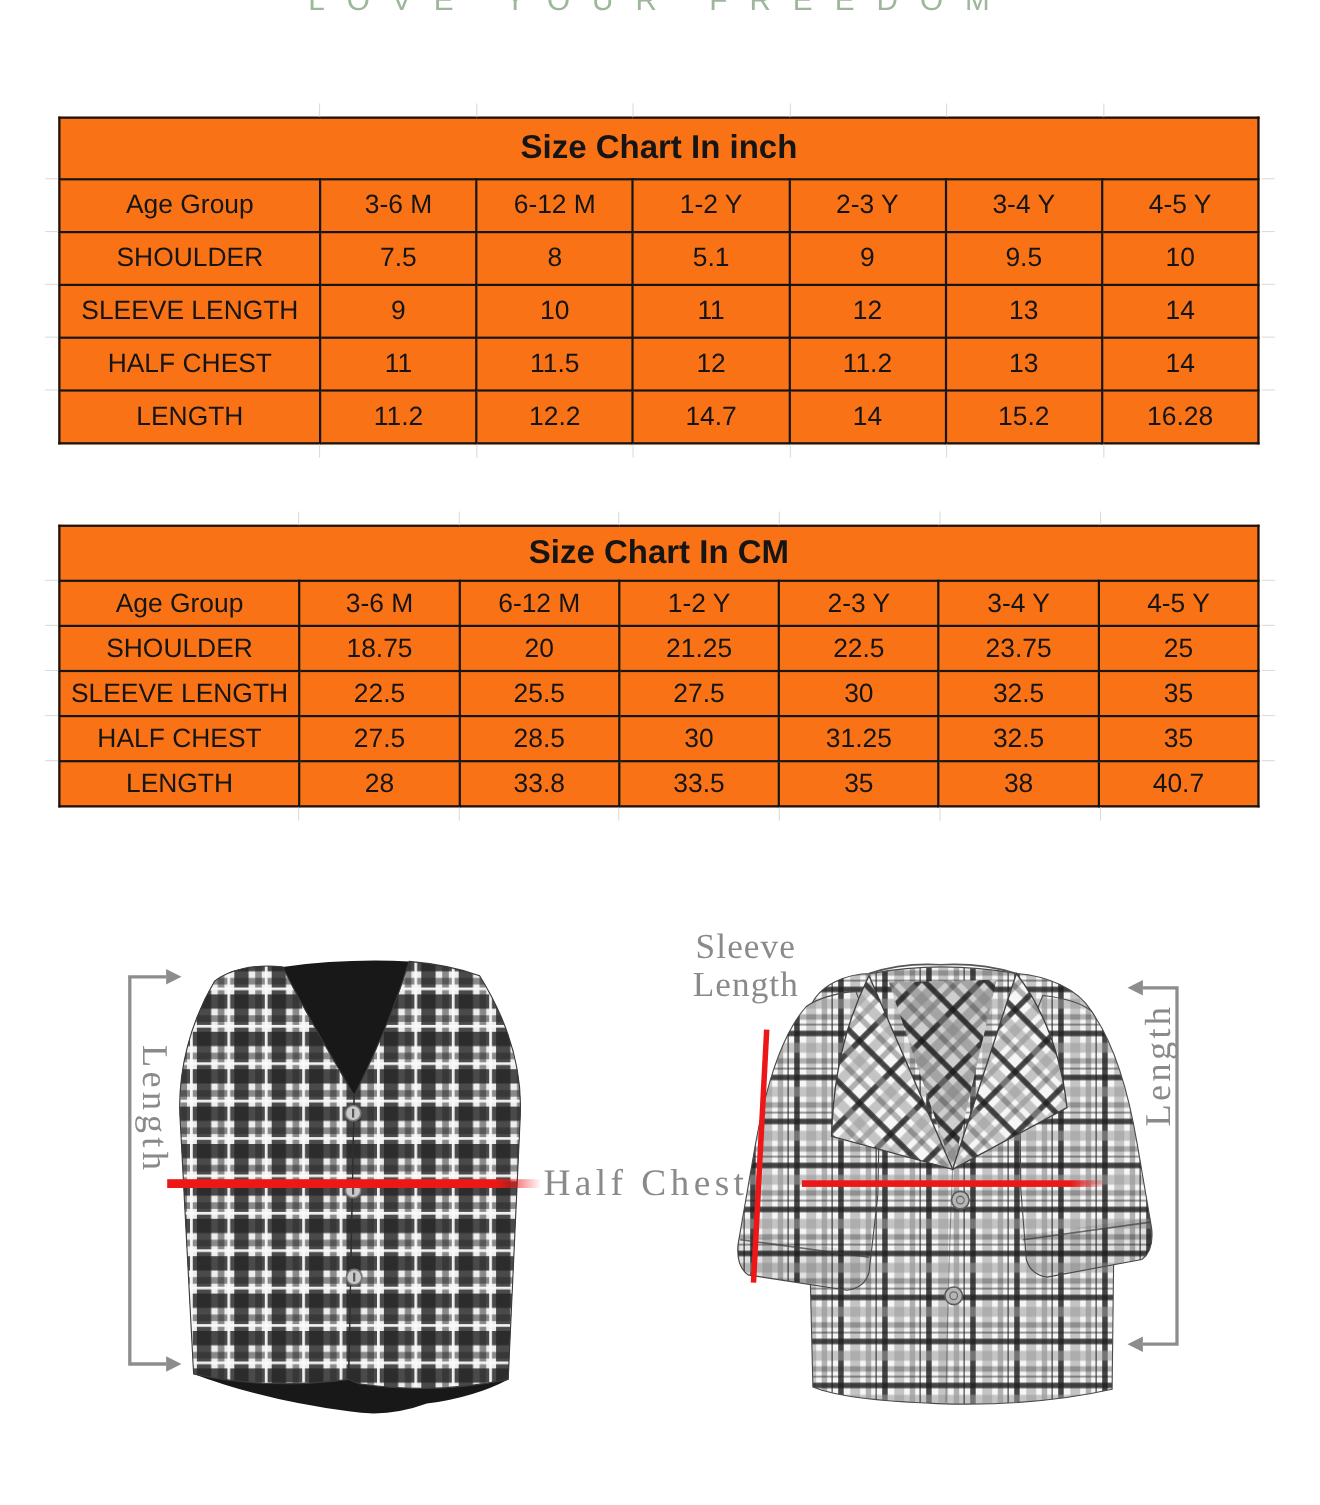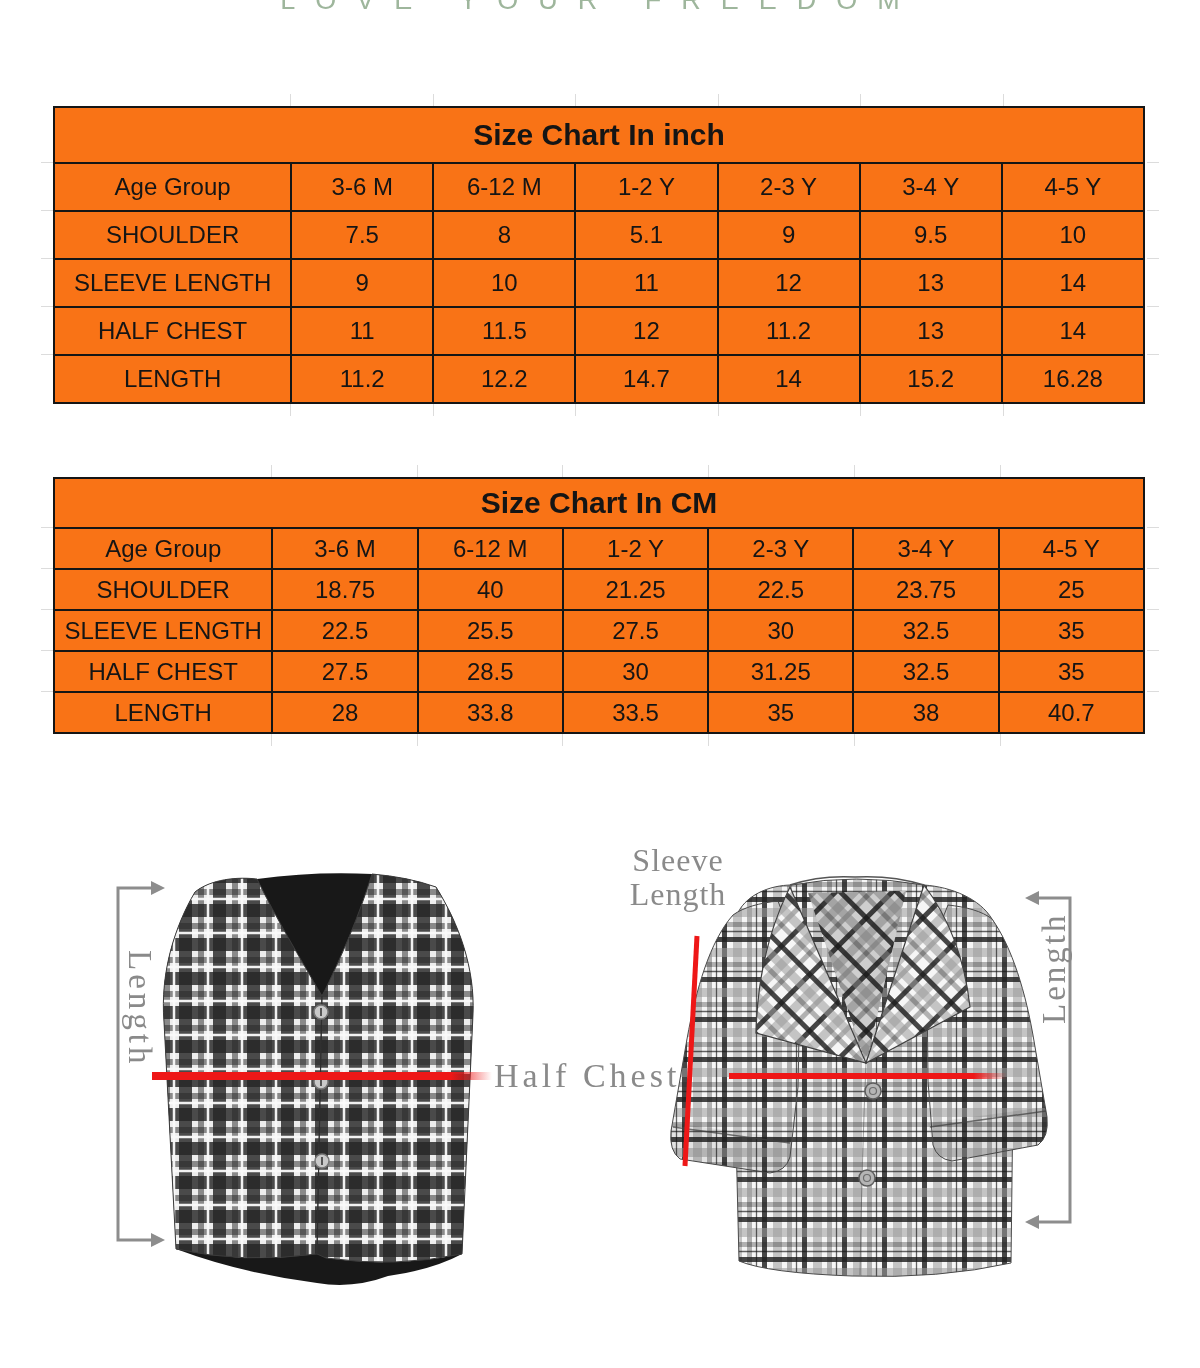--- a/index.html
+++ b/index.html
@@ -126,21 +126,21 @@
           <td>3-6 M</td>
           <td>6-12 M</td>
           <td>1-2 Y</td>
           <td>2-3 Y</td>
           <td>3-4 Y</td>
           <td>4-5 Y</td>
         </tr>
         <tr>
           <td>SHOULDER</td>
           <td>18.75</td>
-          <td>40</td>
+          <td>20</td>
           <td>21.25</td>
           <td>22.5</td>
           <td>23.75</td>
           <td>25</td>
         </tr>
         <tr>
           <td>SLEEVE LENGTH</td>
           <td>22.5</td>
           <td>25.5</td>
           <td>27.5</td>

